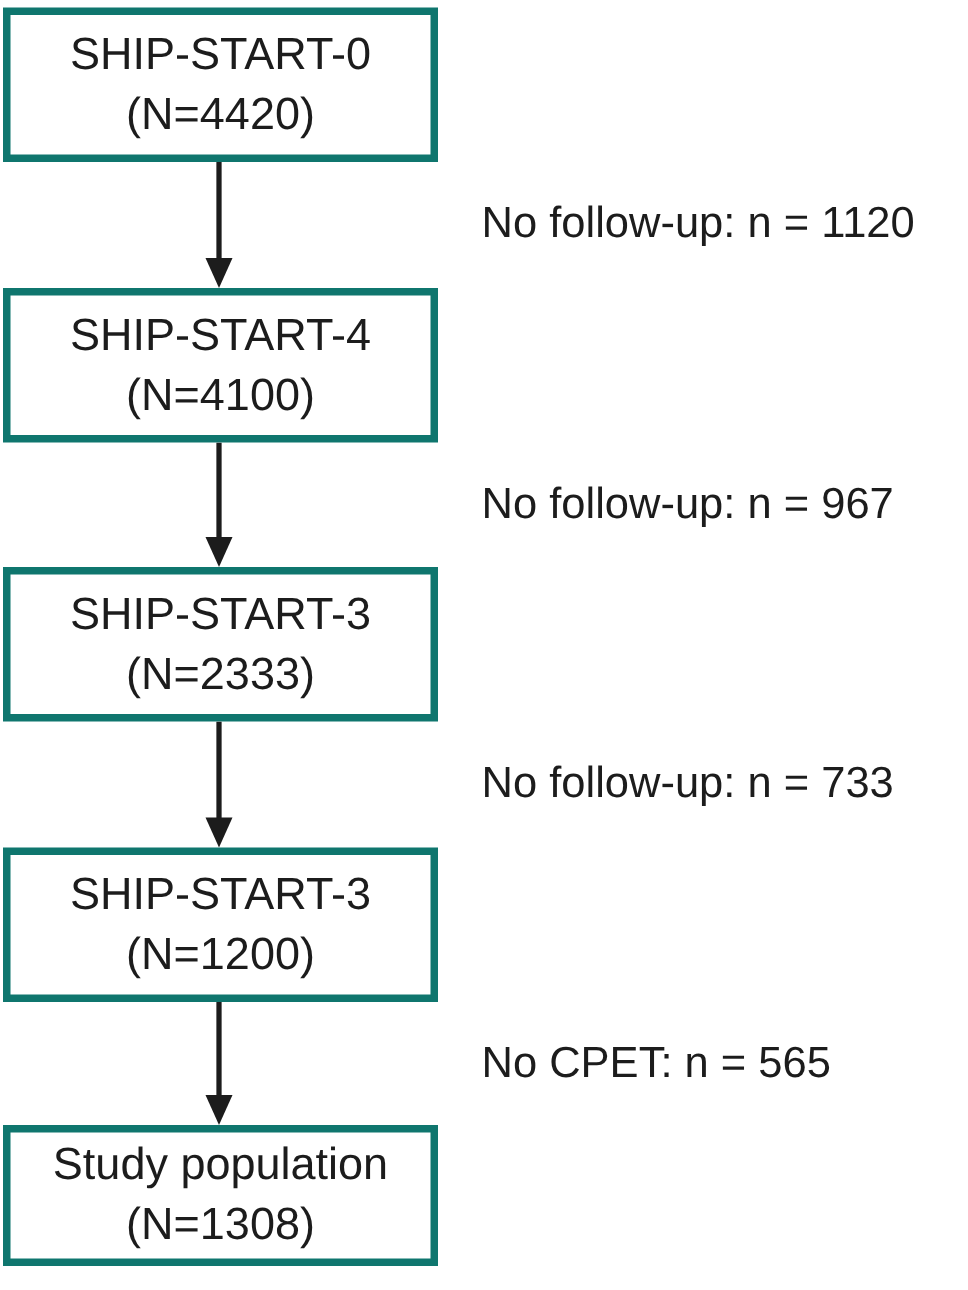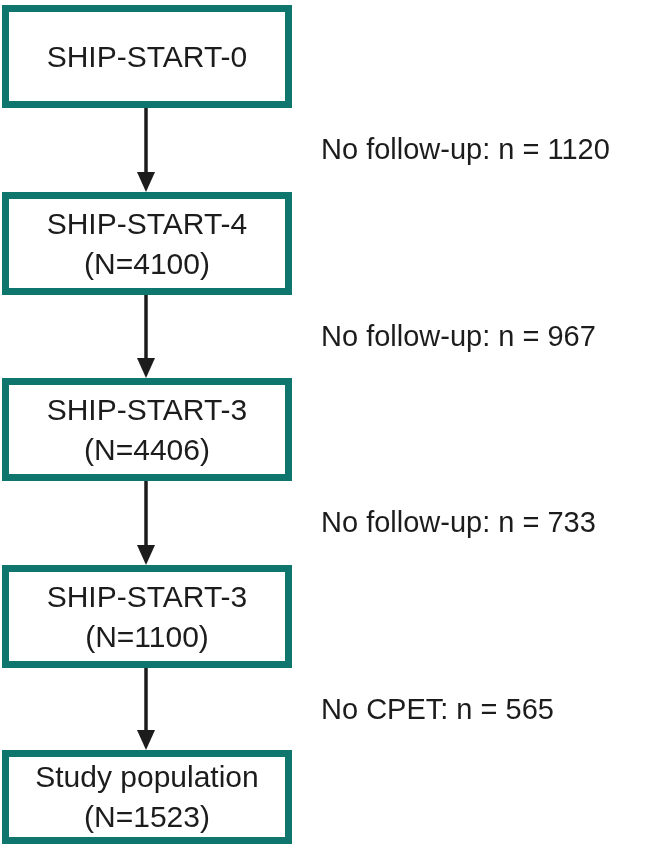--- a/index.html
+++ b/index.html
@@ -15,21 +15,21 @@
     font-family: "Liberation Sans", sans-serif;
     color: #1c1c1c;
     overflow: hidden;
   }
   .flow-box {
     position: absolute;
     left: 2px;
     width: 290px;
     height: 103px;
     box-sizing: border-box;
-    border: 7px solid #0f766e;
+    border: 5px solid #0f766e;
     background: #ffffff;
     display: flex;
     flex-direction: column;
     align-items: center;
     justify-content: center;
     text-align: center;
   }
   .flow-box .line {
     font-size: 30px;
     line-height: 40px;
@@ -68,40 +68,41 @@
   .excl-2 { top: 503px; }
   .excl-3 { top: 690px; }
 </style>
 </head>
 <body>
 
 <div id="figure">
 
   <div class="flow-box box-0">
     <div class="line">SHIP-START-0</div>
+    <div class="line">(N=4420)</div>
   </div>
 
   <div class="flow-box box-1">
     <div class="line">SHIP-START-4</div>
     <div class="line">(N=4100)</div>
   </div>
 
   <div class="flow-box box-2">
     <div class="line">SHIP-START-3</div>
-    <div class="line">(N=4406)</div>
+    <div class="line">(N=2333)</div>
   </div>
 
   <div class="flow-box box-3">
     <div class="line">SHIP-START-3</div>
-    <div class="line">(N=1100)</div>
+    <div class="line">(N=1200)</div>
   </div>
 
   <div class="flow-box box-4">
     <div class="line">Study population</div>
-    <div class="line">(N=1523)</div>
+    <div class="line">(N=1308)</div>
   </div>
 
   <div class="flow-arrow arrow-0">
     <svg viewBox="0 0 26 84" preserveAspectRatio="none" xmlns="http://www.w3.org/2000/svg">
       <line x1="13" y1="0" x2="13" y2="67" stroke="#1c1c1c" stroke-width="3.5"></line>
       <polygon points="13,84 4,64 22,64" fill="#1c1c1c"></polygon>
     </svg>
   </div>
   <div class="flow-arrow arrow-1">
     <svg viewBox="0 0 26 83" preserveAspectRatio="none" xmlns="http://www.w3.org/2000/svg">

